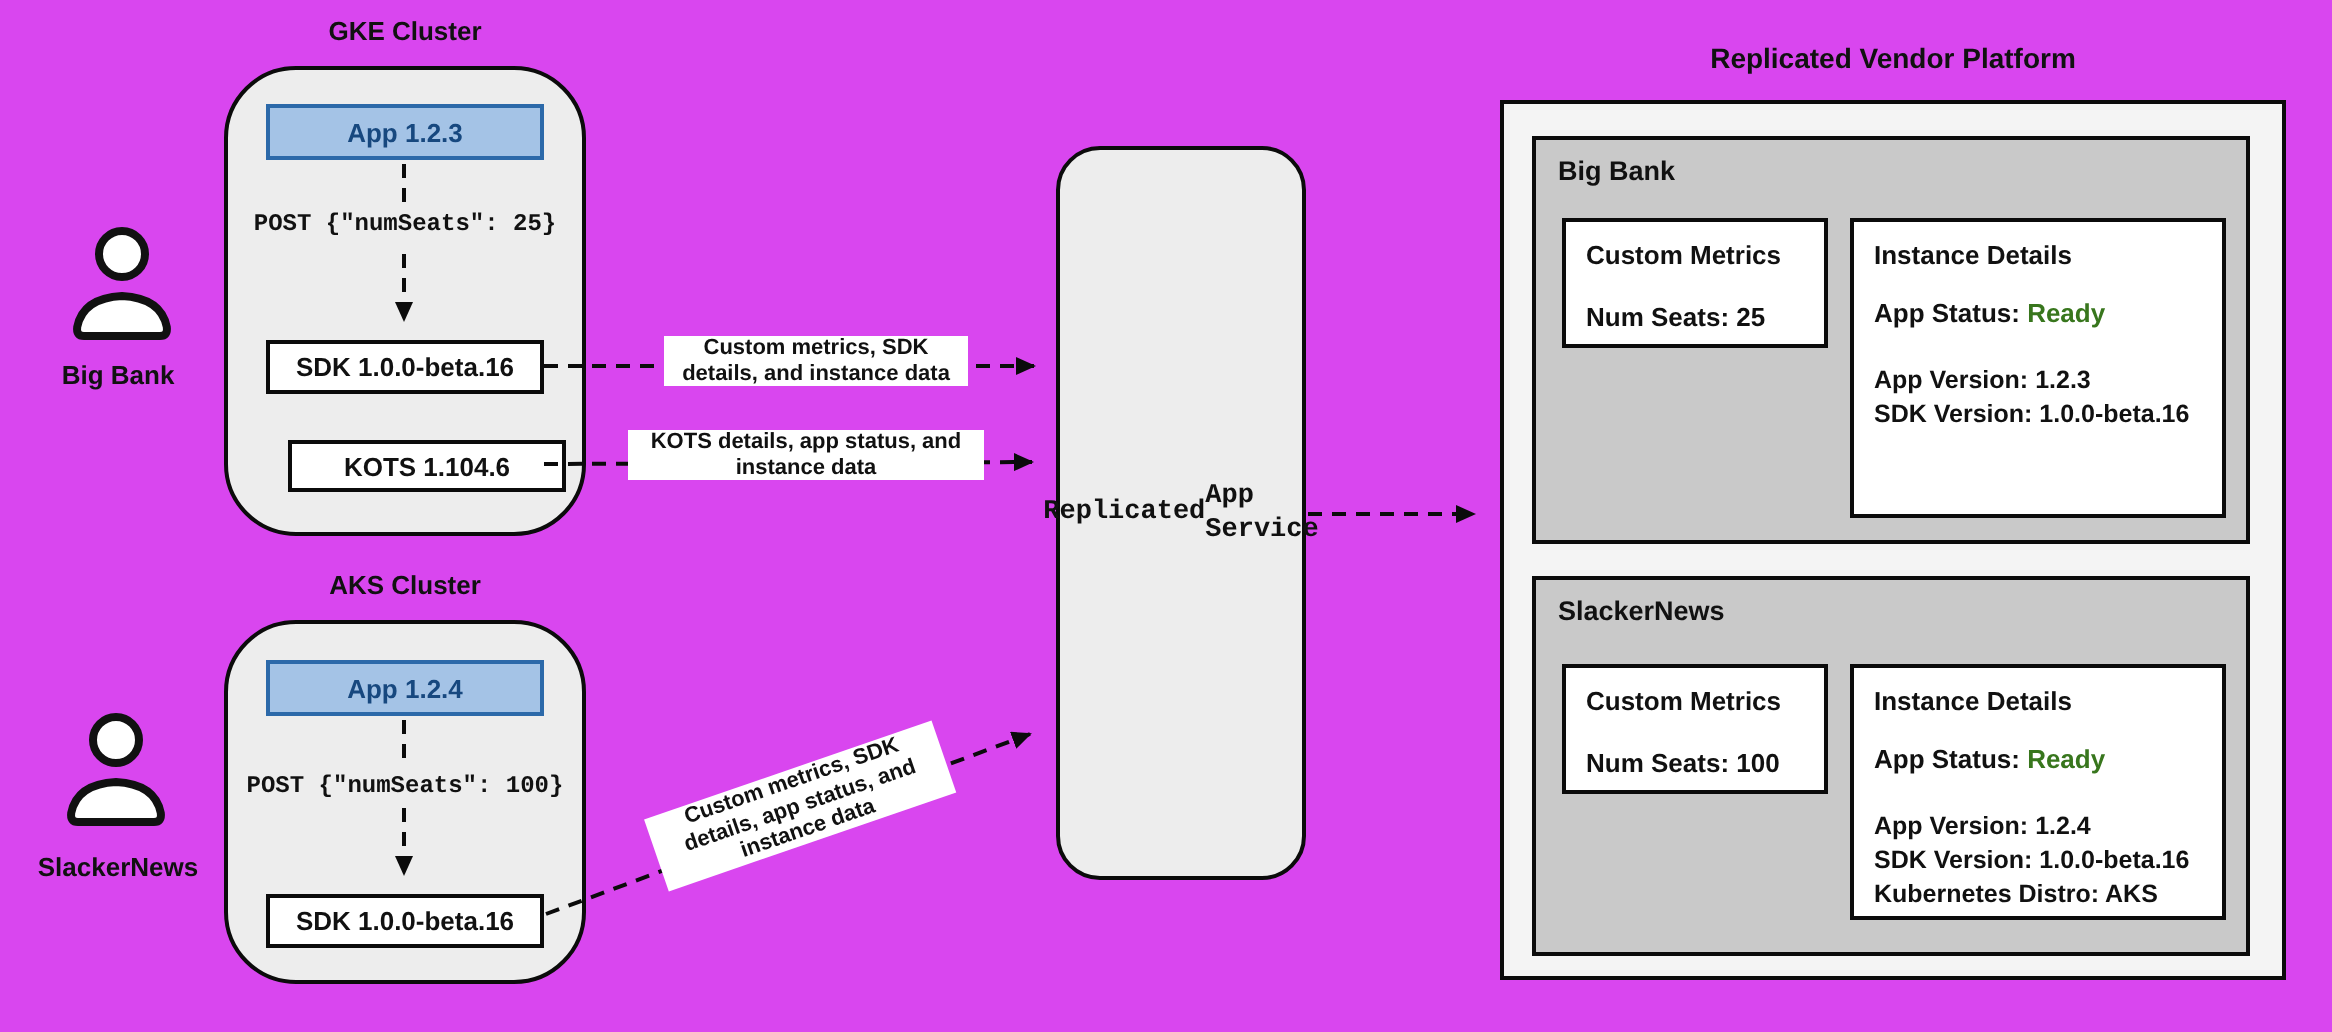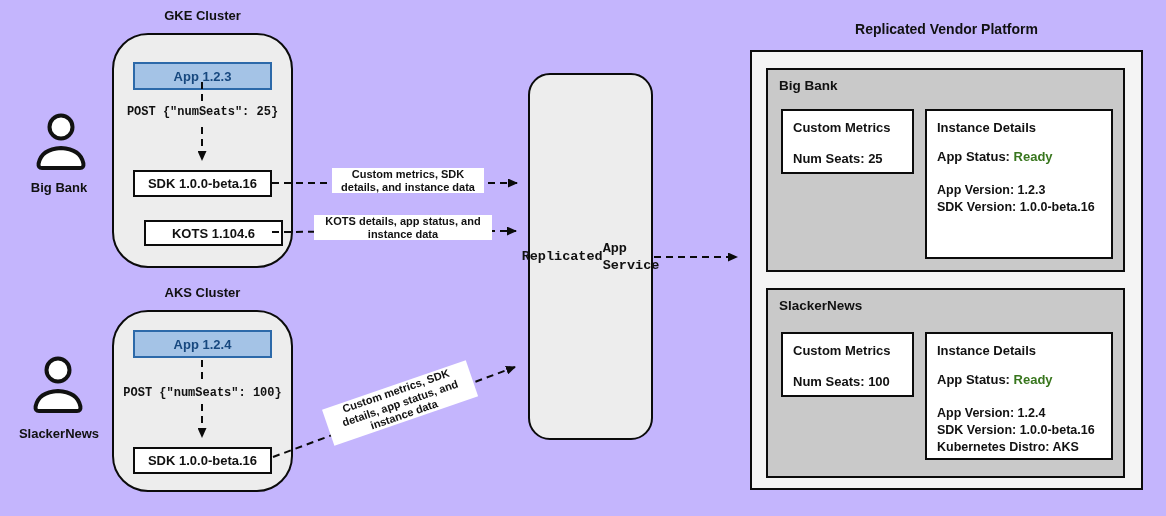--- a/index.html
+++ b/index.html
@@ -7,21 +7,21 @@
     --app-box-border:#2c69a9;
     --app-box-text:#17487f;
     --status-ready-green:#38761d;
     --panel-gray:#c9c9c9;
     --container-gray:#ededed;
     --vendor-bg:#f4f4f4;
     --line-black:#0b0b0b;
   }
   html,body{margin:0;padding:0;background:#fff;}
   #canvas{
-    position:relative;width:1166px;height:516px;background:#c4b5fd;
+    position:relative;width:1166px;height:516px;background:#d946ef;
     font-family:"Liberation Sans", sans-serif;color:#111;overflow:hidden;
   }
   .abs{position:absolute;}
   .ctr{text-align:center;}
   .title{font-size:13px;font-weight:bold;color:#111;}
   .cluster{
     background:var(--container-gray);
     border:2px solid var(--line-black);
     border-radius:36px;box-sizing:border-box;
   }
@@ -70,21 +70,21 @@
 </style>
 </head>
 <body>
 
 <div id="canvas">
 
   <div class="abs title ctr" style="left:112px;top:8px;width:181px;">GKE Cluster</div>
 
   <div class="abs cluster" style="left:112px;top:33px;width:181px;height:235px;"></div>
 
-  <div class="abs appnode" style="left:133px;top:52px;width:139px;height:28px;margin-top:10px;">App 1.2.3</div>
+  <div class="abs appnode" style="left:133px;top:52px;width:139px;height:28px;">App 1.2.3</div>
 
   <div class="abs post lbl-layer" style="left:120px;top:105px;width:165px;">POST {"numSeats": 25}</div>
 
   <div class="abs node" style="left:133px;top:170px;width:139px;height:27px;">SDK 1.0.0-beta.16</div>
 
   <div class="abs node" style="left:144px;top:220px;width:139px;height:26px;">KOTS 1.104.6</div>
 
   <svg class="abs" style="left:35px;top:112px;" width="52" height="60" viewBox="0 0 52 60">
     <circle cx="26" cy="15" r="11.5" fill="#fff" stroke="#111" stroke-width="4"></circle>
     <path d="M7 56 Q3 56 3.6 51.5 Q6.5 37 26 36 Q45.5 37 48.4 51.5 Q49 56 45 56 Z" fill="#fff" stroke="#111" stroke-width="4" stroke-linejoin="round"></path>

